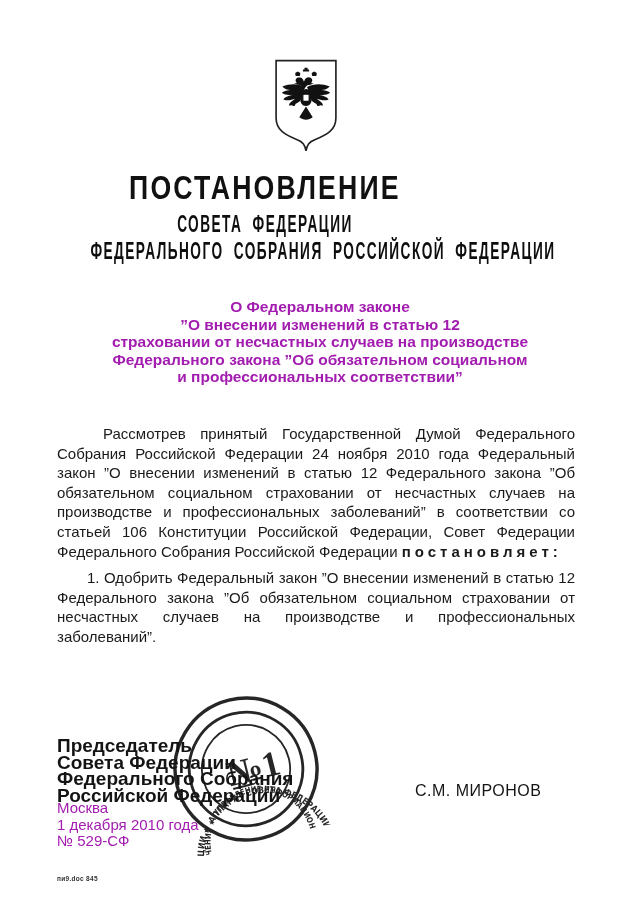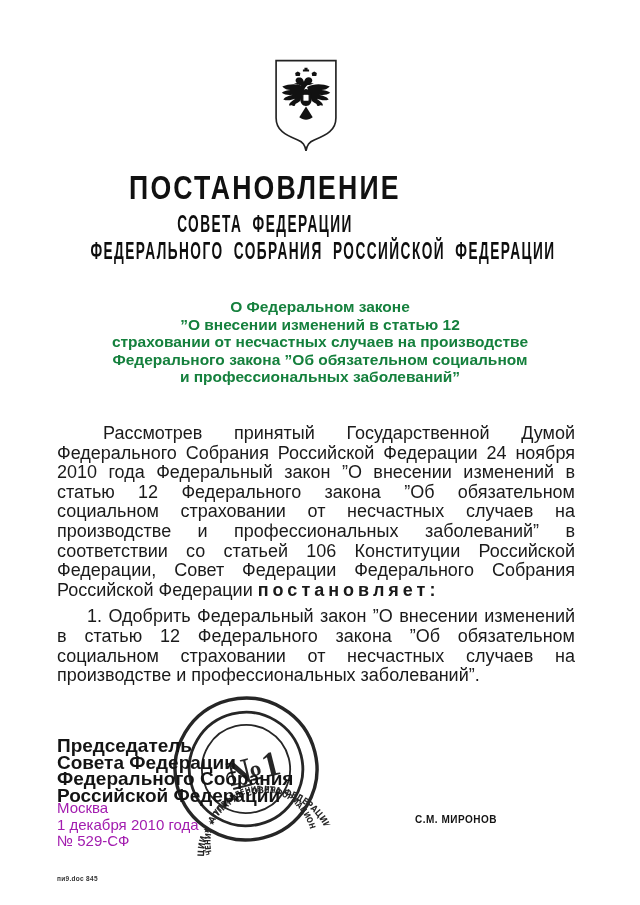--- a/index.html
+++ b/index.html
@@ -20,39 +20,39 @@
   .org-line{margin-top:4px;}
   .org-line span{
     display:inline-block;font-weight:bold;font-size:19px;letter-spacing:2px;
     word-spacing:7px;transform:scale(0.72,1.28);transform-origin:center top;
     white-space:nowrap;color:#0e0e0e;
   }
   .org-line.second{margin-top:5px;text-align:center;}
   
   .title-block{
     position:absolute;left:60px;top:298px;width:520px;text-align:center;
-    font-weight:bold;font-size:15.5px;line-height:17.5px;color:#15803d;
+    font-weight:bold;font-size:15.5px;line-height:17.5px;color:#a21caf;
   }
   
   .body-block{
     position:absolute;left:57px;top:424px;width:518px;
-    font-size:18px;line-height:19.6px;text-align:justify;color:#1a1a1a;
+    font-size:15px;line-height:19.6px;text-align:justify;color:#1a1a1a;
   }
   .body-block p{margin:0;}
   p.lead{text-indent:46px;}
   p.item{text-indent:30px;margin-top:7px;}
   .decree{font-weight:bold;letter-spacing:4px;white-space:nowrap;}
   
   .sig-position{
     position:absolute;left:57px;top:738px;font-weight:bold;font-size:19px;
     line-height:16.5px;color:#141414;
   }
   .sig-name{
-    position:absolute;left:415px;top:782px;font-weight:bold;font-size:10px;
-    letter-spacing:0.5px;color:#141414;margin-top:32px;
+    position:absolute;left:415px;top:782px;font-weight:normal;font-size:16px;
+    letter-spacing:0.5px;color:#141414;
   }
   .issue-block{
     position:absolute;left:57px;top:800px;font-size:15px;line-height:16.5px;color:#a21caf;
   }
   .footer-note{
     position:absolute;left:57px;top:875px;font-size:6.5px;font-weight:bold;
     color:#333;letter-spacing:0.3px;
   }
   
   .stamp{
@@ -98,21 +98,21 @@
     <div class="org-line second">
       <span>ФЕДЕРАЛЬНОГО СОБРАНИЯ РОССИЙСКОЙ ФЕДЕРАЦИИ</span>
     </div>
   </div>
 
   <div class="title-block">
     <div>О Федеральном законе</div>
     <div>”О внесении изменений в статью 12</div>
     <div>страховании от несчастных случаев на производстве</div>
     <div>Федерального закона ”Об обязательном социальном</div>
-    <div>и профессиональных заболеваний”</div>
+    <div>и профессиональных соответствии”</div>
   </div>
 
   <div class="body-block">
     <p class="lead"><span>Рассмотрев принятый Государственной Думой Федерального Собрания Российской Федерации 24 ноября 2010 года Федеральный закон ”О внесении изменений в статью 12 Федерального закона ”Об обязательном социальном страховании от несчастных случаев на производстве и профессиональных заболеваний” в соответствии со статьей 106 Конституции Российской Федерации, Совет Федерации Федерального Собрания Российской Федерации </span><span class="decree">постановляет:</span></p>
     <p class="item">1. Одобрить Федеральный закон ”О внесении изменений в статью 12 Федерального закона ”Об обязательном социальном страховании от несчастных случаев на производстве и профессиональных заболеваний”.</p>
   </div>
 
   <div class="sig-position">
     <div>Председатель</div>
     <div>Совета Федерации</div>

